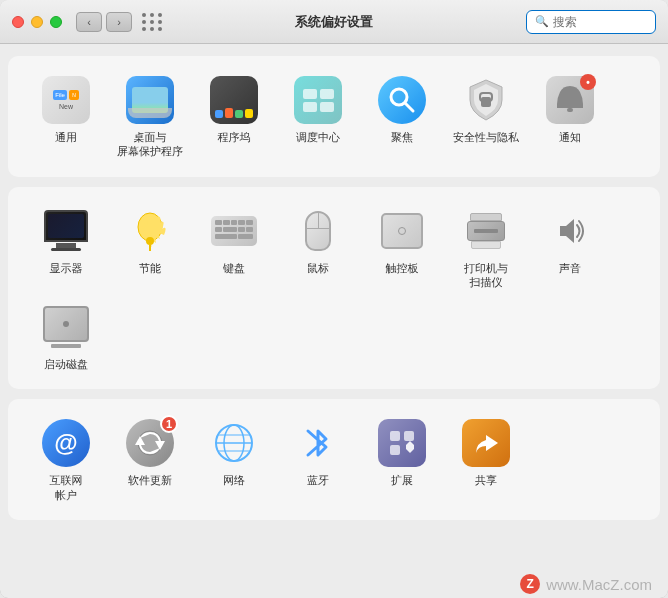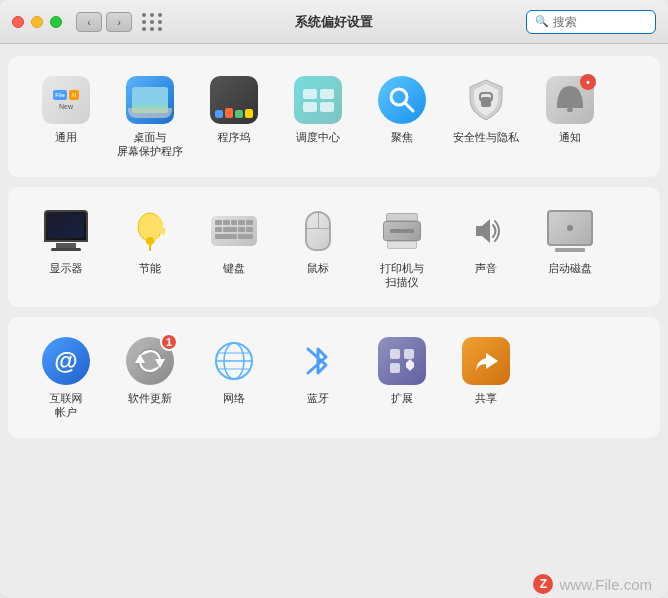--- a/index.html
+++ b/index.html
@@ -431,20 +431,30 @@
                 <div style="position:absolute;top:0;left:0;right:0;height:16px;border-bottom:1px solid #aaa;display:flex;">
                   <div style="flex:1;border-right:1px solid #aaa;"></div>
                   <div style="flex:1;"></div>
                 </div>
               </div>
             </div>
           </div>
           <div class="app-label">鼠标</div>
         </div>
 
+        <div class="app-item">
+          <div class="app-icon">
+            <div style="width:48px;height:48px;display:flex;align-items:center;justify-content:center;">
+              <div style="width:42px;height:36px;background:linear-gradient(135deg,#e0e0e0,#c8c8c8);border-radius:5px;border:2px solid #aaa;display:flex;align-items:center;justify-content:center;">
+                <div style="width:8px;height:8px;border-radius:50%;border:1.5px solid #999;"></div>
+              </div>
+            </div>
+          </div>
+          <div class="app-label">触控板</div>
+        </div>
 
         <div class="app-item">
           <div class="app-icon">
             <div style="width:48px;height:48px;display:flex;align-items:center;justify-content:center;flex-direction:column;gap:0;">
               <div style="width:32px;height:8px;background:#d0d0d0;border-radius:2px 2px 0 0;border:1px solid #b0b0b0;"></div>
               <div style="width:38px;height:20px;background:linear-gradient(135deg,#c0c0c0,#a0a0a0);border-radius:3px;border:1px solid #909090;display:flex;align-items:center;justify-content:center;">
                 <div style="width:24px;height:4px;background:#888;border-radius:1px;"></div>
               </div>
               <div style="width:30px;height:8px;background:#e0e0e0;border-radius:0 0 2px 2px;border:1px solid #c0c0c0;"></div>
             </div>
@@ -557,15 +567,15 @@
           <div class="app-label">共享</div>
         </div>
 
       </div>
     </div>
 
   </div>
 
   <div class="watermark">
     <div class="z-logo">Z</div>
-    <span>www.File.com</span>
+    <span>www.MacZ.com</span>
   </div>
 </div>
 
 </body></html>

